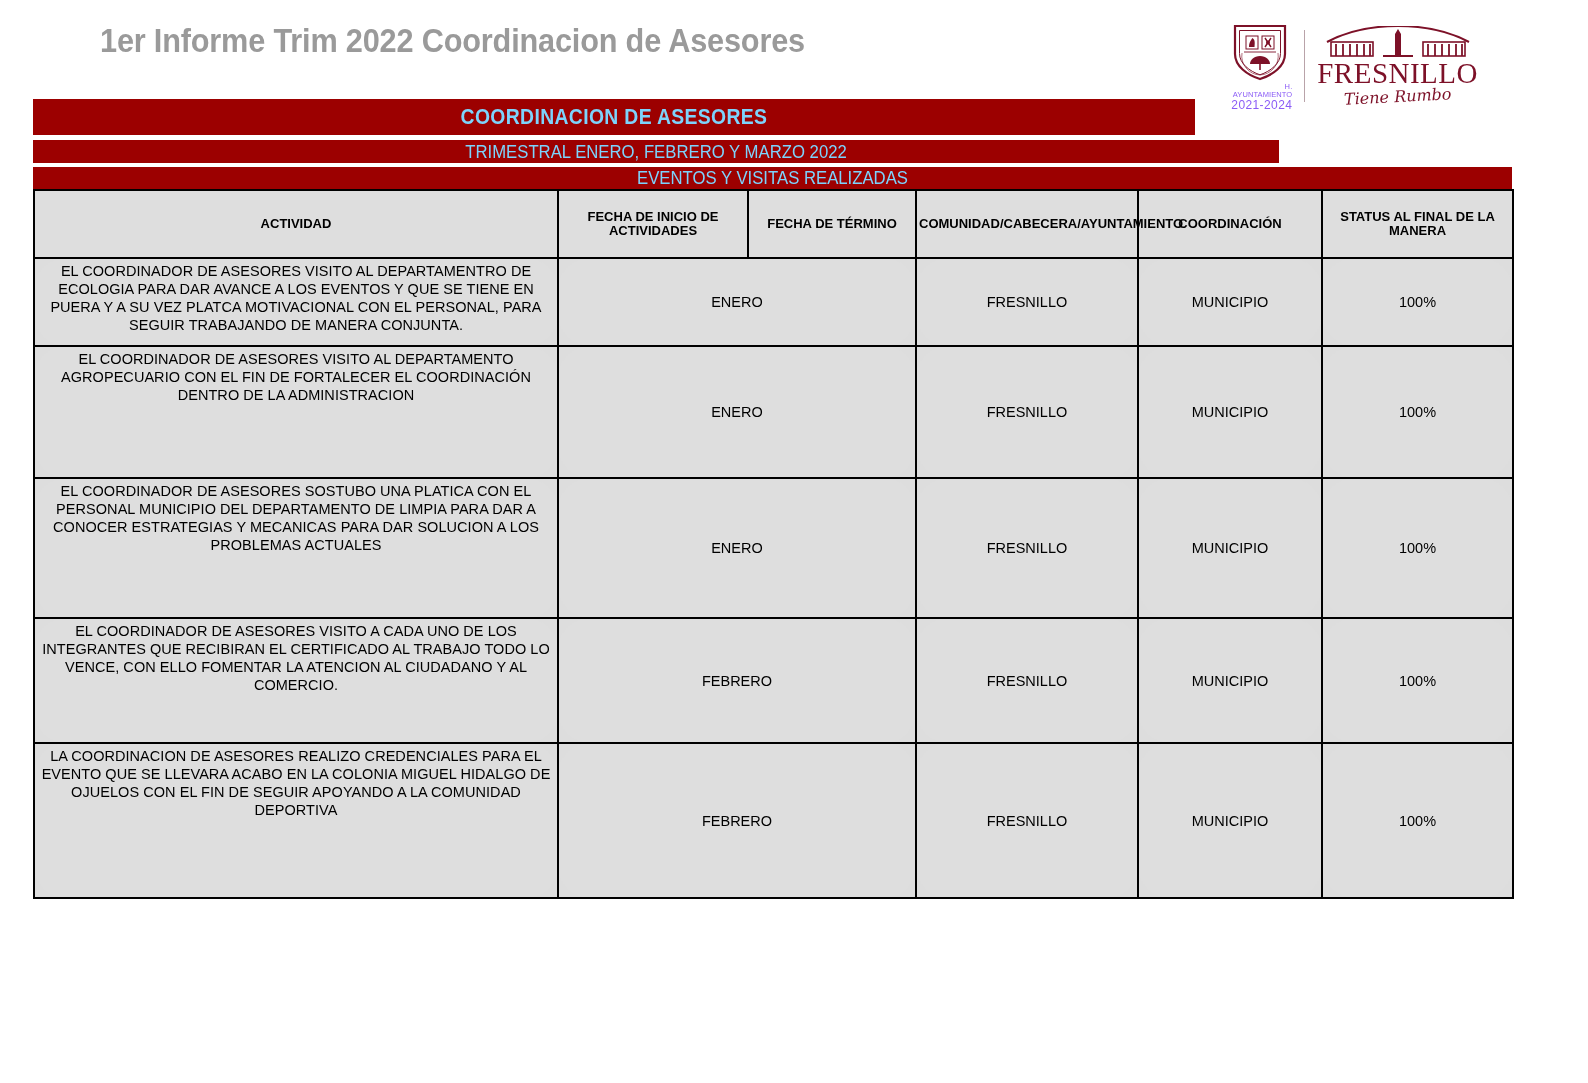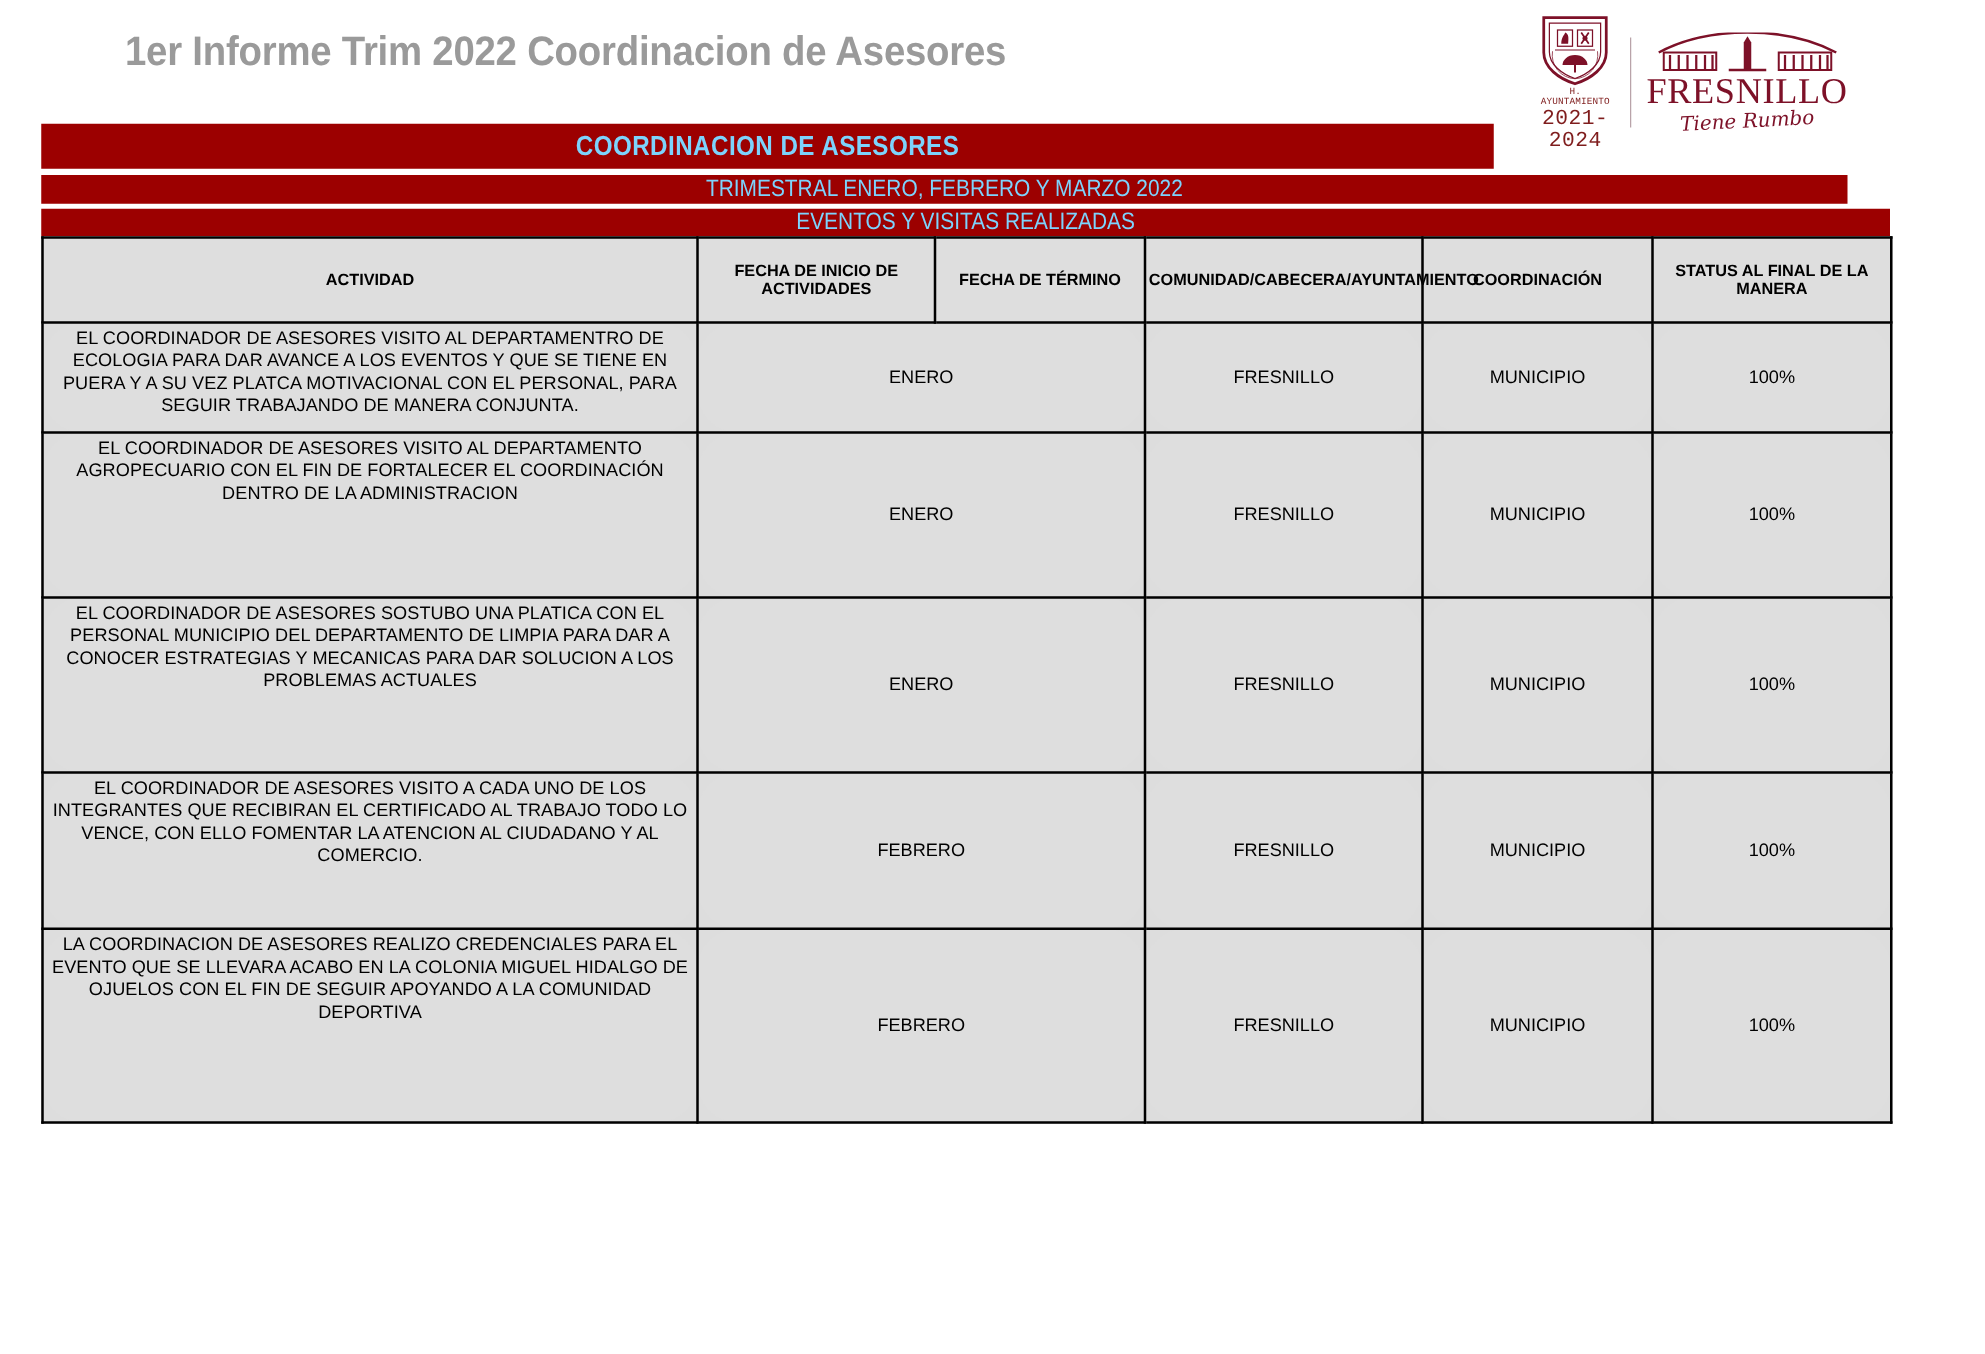--- a/index.html
+++ b/index.html
@@ -48,28 +48,28 @@
     align-items: center;
   }
   .shield-wrap {
     width: 72px;
     display: flex;
     flex-direction: column;
     align-items: center;
   }
   .shield-svg { display: block; }
   .shield-caption {
-    font-family: Liberation Mono, monospace;
-    color: #7f1d1d;
-    text-align: center;
+    font-family: Liberation Sans, sans-serif;
+    color: #8b5cf6;
+    text-align: right;
     line-height: 1.05;
     margin-top: 1px;
   }
   .shield-caption .l1 { font-size: 7.5px; letter-spacing: 0.1px; display:block; }
-  .shield-caption .l2 { font-size: 17px; letter-spacing: 0.4px; display:block; }
+  .shield-caption .l2 { font-size: 12px; letter-spacing: 0.4px; display:block; }
 
   .logo-divider {
     width: 1px;
     height: 72px;
     background: #b9a3a9;
     margin: 0 12px;
   }
 
   .fres-wrap {
     display: flex;
@@ -117,21 +117,21 @@
     width: 1162px;
     height: 36px;
     line-height: 36px;
     font-size: 22px;
     font-weight: bold;
     letter-spacing: 0.4px;
   }
   #banner-period {
     left: 33px;
     top: 140px;
-    width: 1445px;
+    width: 1246px;
     height: 23px;
     line-height: 23px;
     font-size: 19px;
     font-weight: normal;
   }
   #banner-section {
     left: 33px;
     top: 167px;
     width: 1479px;
     height: 22px;

